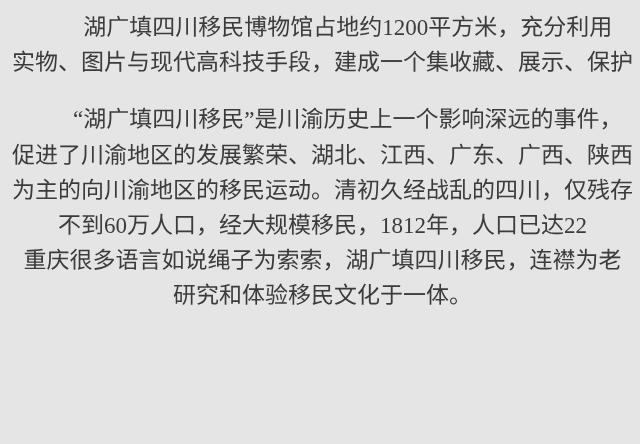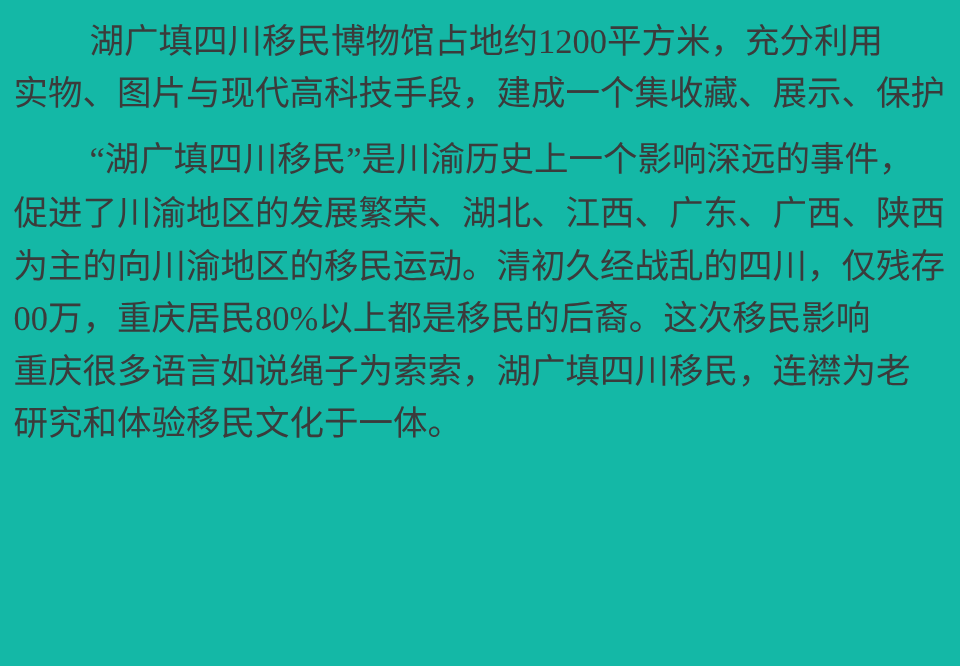--- a/index.html
+++ b/index.html
@@ -10,33 +10,34 @@
   body {
     width: 640px;
     height: 444px;
     overflow: hidden;
   }
   .page {
     box-sizing: border-box;
     width: 640px;
     height: 444px;
     padding: 10px 4px 0 9px;
-    background: #14b8a6;
+    background: #e5e5e5;
     font-family: "Liberation Serif", "DejaVu Serif", serif;
     font-size: 23px;
     line-height: 35.2px;
     color: #3b3b3b;
+    text-align: center;
     -webkit-font-smoothing: antialiased;
   }
   .para {
     margin: 0;
     padding: 0;
   }
   .para + .para {
-    margin-top: 9px;
+    margin-top: 22px;
   }
   .line {
     display: block;
     white-space: nowrap;
     letter-spacing: 0px;
   }
   .line.indent {
     text-indent: 2.2em;
   }
 </style>
@@ -47,18 +48,18 @@
 
   <p class="para">
     <span class="line indent">湖广填四川移民博物馆占地约1200平方米，充分利用</span>
     <span class="line">实物、图片与现代高科技手段，建成一个集收藏、展示、保护</span>
   </p>
 
   <p class="para">
     <span class="line indent">“湖广填四川移民”是川渝历史上一个影响深远的事件，</span>
     <span class="line">促进了川渝地区的发展繁荣、湖北、江西、广东、广西、陕西</span>
     <span class="line">为主的向川渝地区的移民运动。清初久经战乱的四川，仅残存</span>
-    <span class="line">00万，重庆居民80%以上都是移民的后裔。这次移民影响</span>
+    <span class="line">不到60万人口，经大规模移民，1812年，人口已达22</span>
     <span class="line">重庆很多语言如说绳子为索索，湖广填四川移民，连襟为老</span>
     <span class="line">研究和体验移民文化于一体。</span>
   </p>
 
 </div>
 
 </body></html>

